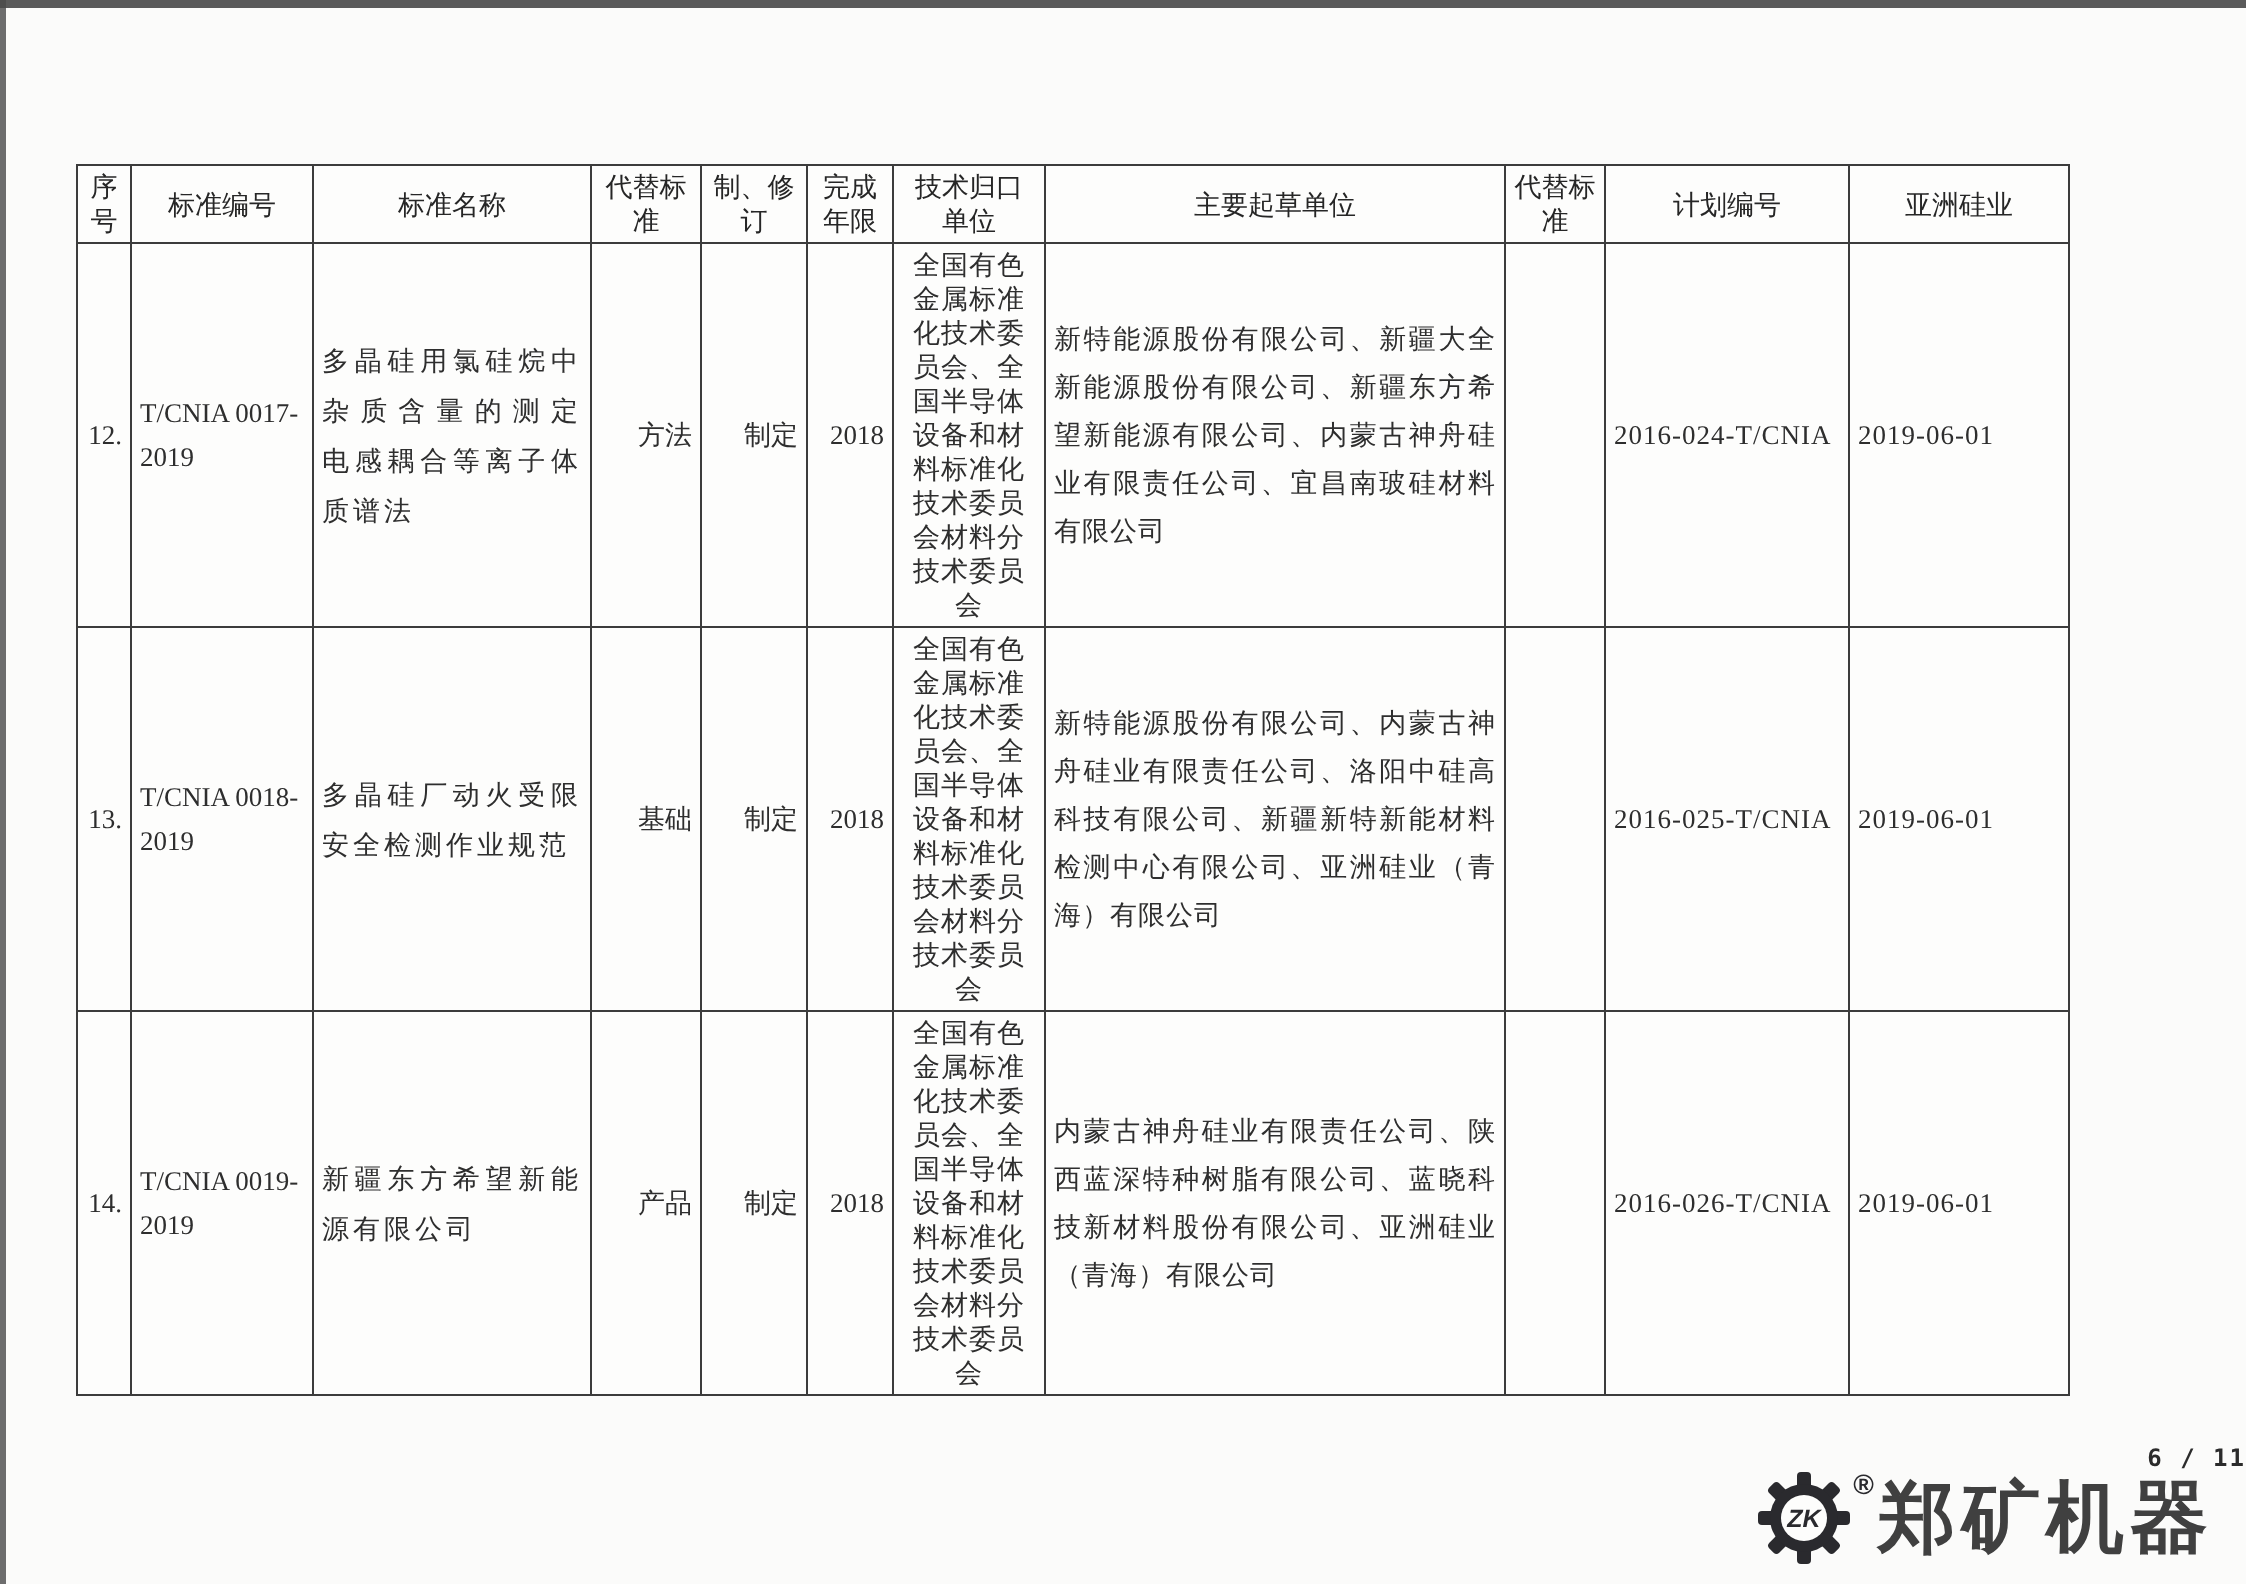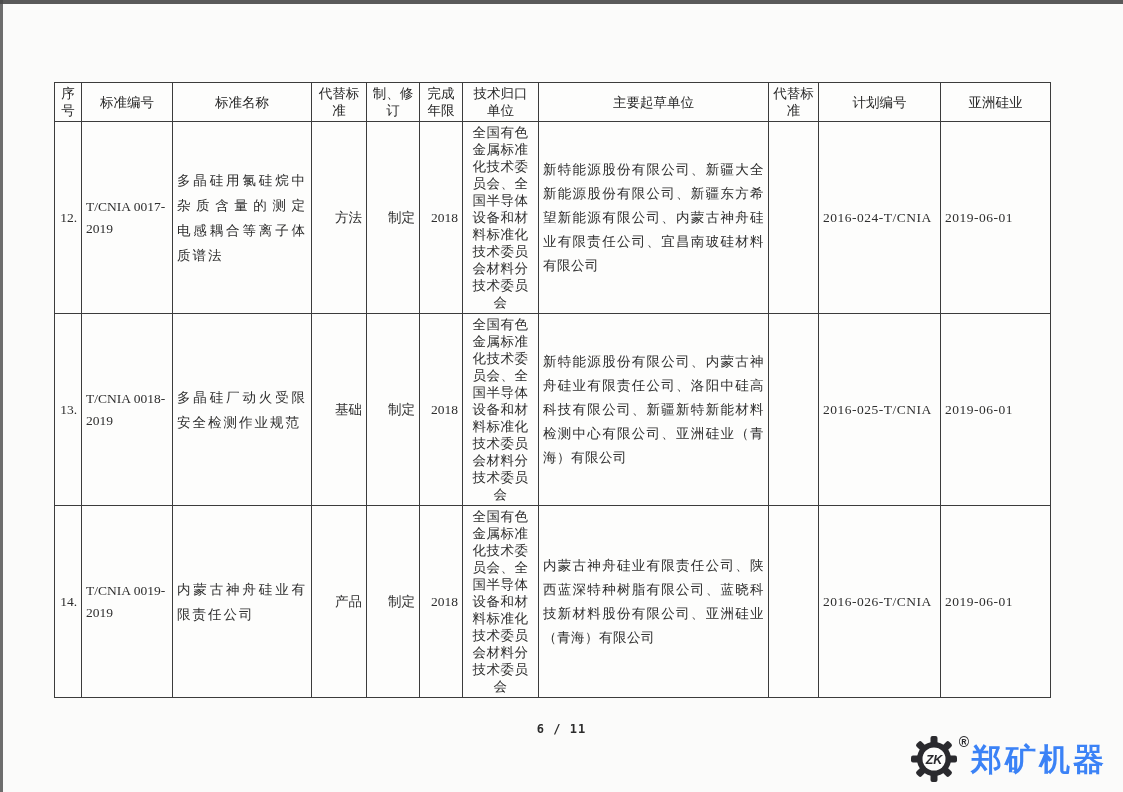--- a/index.html
+++ b/index.html
@@ -7,21 +7,21 @@
     width:1123px;height:792px;position:relative;overflow:hidden;
     background:#fbfbfa;
     font-family:"Liberation Serif","DejaVu Serif",serif;
     color:#2e2e2e;
   }
   
   .scan-edge-top{position:absolute;top:0;left:0;width:1123px;height:4px;background:#3d3d3d;opacity:.85;}
   .scan-edge-left{position:absolute;top:0;left:0;width:3px;height:792px;background:#4a4a4a;opacity:.8;}
 
   table.std{
-    position:absolute;left:54px;top:82px;width:996px;
+    position:absolute;left:38px;top:82px;width:996px;
     border-collapse:collapse;table-layout:fixed;
     background:#fdfdfc;
   }
   table.std th,table.std td{
     border:1.6px solid #3c3c3c;
     vertical-align:middle;
     font-weight:normal;
     font-size:13.5px;
     padding:2px 4px;
     overflow:hidden;
@@ -34,36 +34,36 @@
   .c-index{text-align:right;padding:2px 1px;}
   .c-stdno{text-align:left;padding:2px 4px 2px 7px;line-height:22px;margin-left:15px;}
   .c-name{text-align:justify;text-justify:inter-ideograph;letter-spacing:2px;line-height:25px;padding:4px 10px;}
   .c-cat,.c-action,.c-year{text-align:right;}
   .c-tech{text-align:center;font-size:13px;line-height:17px;padding:2px 5px;letter-spacing:0.5px;}
   .c-draft{text-align:justify;text-justify:inter-ideograph;line-height:24px;padding:4px 9px;letter-spacing:0.5px;}
   .c-plan,.c-date{text-align:left;letter-spacing:0.5px;}
 
   .footer-page{
     position:absolute;left:0;top:722px;width:1123px;
-    text-align:center;
+    text-align:right;
     font-family:"DejaVu Sans Mono",monospace;
     font-weight:bold;font-size:12px;color:#2b2b2b;letter-spacing:1px;
   }
   .logo{
     position:absolute;top:735px;right:16px;
     display:flex;align-items:center;
   }
   .logo .reg{
     font-family:"Liberation Sans",sans-serif;
     font-size:14px;color:#2a2a2e;align-self:flex-start;
     margin:-1px 2px 0 1px;font-weight:bold;
   }
   .logo .company{
     font-family:"Liberation Sans","DejaVu Sans",sans-serif;
-    font-weight:bold;font-size:31px;color:#3b82f6;letter-spacing:3px;
+    font-weight:bold;font-size:39px;color:#404040;letter-spacing:3px;
     line-height:1;
   }
 </style>
 </head>
 <body>
 
 <div class="scan-edge-top"></div>
 <div class="scan-edge-left"></div>
 
 <table class="std">
@@ -118,21 +118,21 @@
       <td class="c-year">2018</td>
       <td class="c-tech">全国有色金属标准化技术委员会、全国半导体设备和材料标准化技术委员会材料分技术委员会</td>
       <td class="c-draft">新特能源股份有限公司、内蒙古神舟硅业有限责任公司、洛阳中硅高科技有限公司、新疆新特新能材料检测中心有限公司、亚洲硅业（青海）有限公司</td>
       <td class="c-replace"></td>
       <td class="c-plan">2016-025-T/CNIA</td>
       <td class="c-date">2019-06-01</td>
     </tr>
     <tr class="r2">
       <td class="c-index">14.</td>
       <td class="c-stdno">T/CNIA 0019-2019</td>
-      <td class="c-name">内蒙古神舟硅业有限责任公司</td>
+      <td class="c-name">新疆东方希望新能源有限公司</td>
       <td class="c-cat">产品</td>
       <td class="c-action">制定</td>
       <td class="c-year">2018</td>
       <td class="c-tech">全国有色金属标准化技术委员会、全国半导体设备和材料标准化技术委员会材料分技术委员会</td>
       <td class="c-draft">内蒙古神舟硅业有限责任公司、陕西蓝深特种树脂有限公司、蓝晓科技新材料股份有限公司、亚洲硅业（青海）有限公司</td>
       <td class="c-replace"></td>
       <td class="c-plan">2016-026-T/CNIA</td>
       <td class="c-date">2019-06-01</td>
     </tr>
   </tbody>

